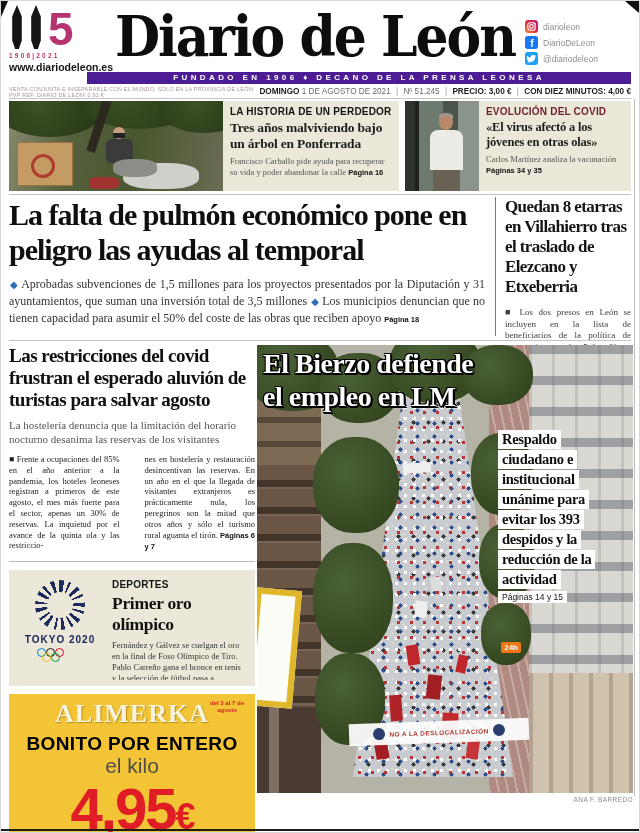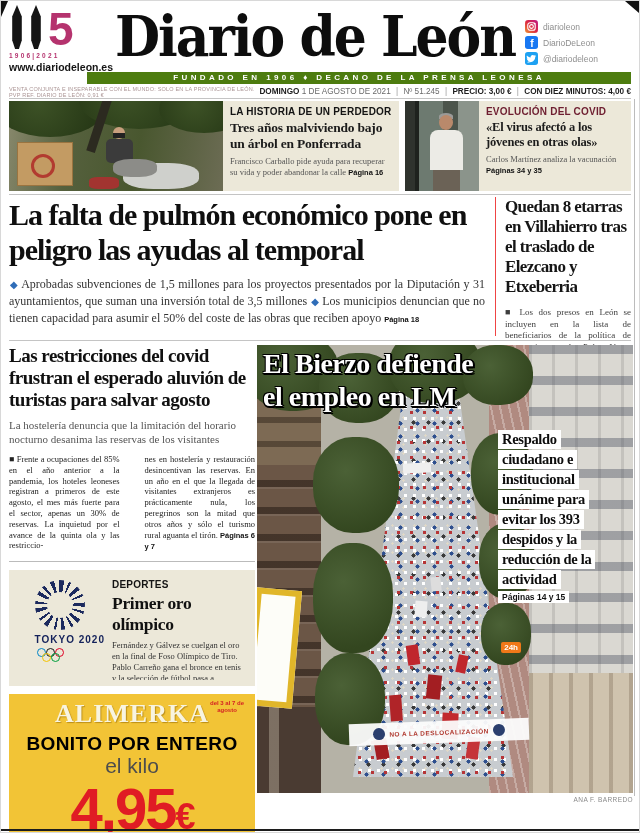--- a/index.html
+++ b/index.html
@@ -14,21 +14,21 @@
 .nib{width:16px;height:44px;background:#151515;margin-right:3px;clip-path:polygon(50% 0,80% 26%,80% 80%,62% 100%,38% 100%,20% 80%,20% 26%)}
 .five{font-size:46px;font-weight:bold;color:#b5336e;line-height:40px;margin-left:1px}
 .years{font-size:6.5px;letter-spacing:2.2px;color:#b5336e;margin-top:3px;font-weight:bold}
 .website{font-size:10.5px;font-weight:bold;color:#141414;margin-top:2px}
 .mast-title{flex:1;text-align:center;font-family:"DejaVu Serif","Liberation Serif",serif;font-weight:bold;font-size:52px;line-height:64px;color:#0d0d0d;letter-spacing:-2px;transform:scaleY(1.06)}
 .social{width:106px;flex:none;padding-top:15px}
 .social-row{display:flex;align-items:center;margin-bottom:3px}
 .social-row svg{flex:0 0 13px;margin-right:5px}
 .handle{font-size:8.5px;color:#8e8e8e}
 
-.founded{position:absolute;top:71px;left:86px;right:8px;height:12px;background:#4d7c0f;color:#fff;text-align:center;font-size:8px;font-weight:bold;letter-spacing:3.4px;line-height:12px;white-space:nowrap;overflow:hidden}
+.founded{position:absolute;top:71px;left:86px;right:8px;height:12px;background:#4c1d95;color:#fff;text-align:center;font-size:8px;font-weight:bold;letter-spacing:3.4px;line-height:12px;white-space:nowrap;overflow:hidden}
 .infoline{position:absolute;top:85px;left:8px;right:8px;height:11px;display:flex;justify-content:space-between;align-items:center}
 .legal{font-size:5.5px;color:#ab9595;letter-spacing:.2px}
 .dateline{font-size:8.2px;color:#6a6a6a;white-space:nowrap}
 .dateline b{color:#1d1d1d}
 .dl-sep{margin:0 3px;color:#999}
 .rule{position:absolute;left:8px;right:8px;border-top:1px solid #c4c4c4}
 .edge-rule{position:absolute;right:4px;top:98px;bottom:36px;width:1px;background:#bcbcbc}
 .corner{position:absolute;background:#111}
 .corner-tl{left:0;top:0;width:7px;height:16px;clip-path:polygon(0 0,100% 0,0 100%)}
 .corner-tr{right:0;top:0;width:14px;height:12px;clip-path:polygon(0 0,100% 0,100% 100%)}
@@ -62,21 +62,21 @@
 
 .bottom{position:absolute;top:344px;left:8px;right:8px;height:487px}
 .leftcol{position:absolute;left:0;top:0;width:246px}
 .covidhead{font-family:"Liberation Serif","DejaVu Serif",serif;font-size:19px;line-height:22px;font-weight:bold;letter-spacing:-.5px;color:#101010}
 .coviddeck{margin-top:7px;font-family:"Liberation Serif","DejaVu Serif",serif;font-size:11px;line-height:14px;color:#555}
 .covidbody{margin-top:8px;display:flex;gap:25px}
 .bcol{flex:1;font-family:"Liberation Serif","DejaVu Serif",serif;font-size:8.5px;line-height:10.8px;color:#222;text-align:justify}
 .lrule{border:none;border-top:1px solid #bbb;margin:8px 0}
 
 .sports{background:#ece8d9;padding:9px 8px 6px 6px;display:flex;gap:7px;height:116px;overflow:hidden}
-.tokyo{width:90px;flex:none;text-align:right}
+.tokyo{width:90px;flex:none;text-align:center}
 .emblem{width:50px;height:50px;margin:1px auto 4px;border-radius:50%;background:repeating-conic-gradient(#1c2a5e 0 10deg,#ece8d9 10deg 21deg,#1c2a5e 21deg 27deg,#ece8d9 27deg 42deg);position:relative}
 .emblem::after{content:"";position:absolute;inset:12px;border-radius:50%;background:#ece8d9}
 .tokyotext{font-size:10px;font-weight:bold;color:#13215a;letter-spacing:1px}
 .rings{margin-top:3px;height:15px;position:relative}
 .ring{position:absolute;width:9px;height:9px;border-radius:50%;border:1.6px solid}
 .r1{left:22px;top:0;border-color:#0085c7}
 .r2{left:31px;top:0;border-color:#181818}
 .r3{left:40px;top:0;border-color:#df0024}
 .r4{left:27px;top:5px;border-color:#f4c300}
 .r5{left:36px;top:5px;border-color:#009f3d}
@@ -104,21 +104,21 @@
 .tree{position:absolute;border-radius:46%;background:radial-gradient(circle at 38% 35%,#4b6136,#33461f 78%)}
 .crowd{position:absolute;left:96px;right:120px;top:0;bottom:16px;background-color:#c8ccd0;background-image:radial-gradient(circle,#b63537 18%,transparent 20%),radial-gradient(circle,#2e4f8e 18%,transparent 20%),radial-gradient(circle,#ffffff 20%,transparent 22%),radial-gradient(circle,#3a3a3a 16%,transparent 18%),radial-gradient(circle,#e0d9c8 14%,transparent 16%);background-size:13px 15px,17px 13px,9px 11px,15px 19px,11px 9px;background-position:0 0,5px 7px,3px 2px,8px 11px,1px 5px;clip-path:polygon(35% 0,62% 0,100% 100%,0 100%)}
 .flag{position:absolute}
 .ysign{position:absolute;left:-6px;top:244px;width:46px;height:118px;background:#fdfdf8;border:6px solid #e0b62a;transform:rotate(5deg)}
 .banner{position:absolute;left:92px;bottom:50px;width:180px;height:22px;background:rgba(252,252,252,.95);transform:rotate(-2deg);display:flex;align-items:center;justify-content:center;font-size:6.5px;font-weight:bold;color:#b03a30;letter-spacing:.4px;gap:4px}
 .bdot{width:12px;height:12px;border-radius:50%;background:#2b3f6e;flex:none}
 .sign24{position:absolute;right:112px;bottom:140px;background:#f07818;color:#fff;font-size:8px;font-weight:bold;padding:1px 3px;border-radius:2px}
 .overhead{position:absolute;left:6px;top:2px;font-family:"Liberation Serif","DejaVu Serif",serif;font-weight:bold;font-size:28px;line-height:33px;color:#fff;letter-spacing:-.5px;text-shadow:2px 2px 0 #000,-1px -1px 0 #000,1px -1px 0 #000,-1px 1px 0 #000,2px 0 0 #000,0 2px 0 #000}
 .photocap{position:absolute;right:3px;top:85px;width:132px}
 .photocap .capline{display:table;background:#fff;color:#0d0d0d;font-family:"Liberation Serif","DejaVu Serif",serif;font-weight:bold;font-size:14.5px;line-height:17px;padding:1px 4px;margin-bottom:1px;letter-spacing:-.3px}
-.cappage{display:table;background:#fff;font-size:8.5px;font-weight:bold;color:#111;padding:1px 4px;margin-top:2px}
+.cappage{display:table;background:#fff;font-size:8.5px;font-weight:normal;color:#111;padding:1px 4px;margin-top:2px}
 .credit{position:absolute;left:248px;top:451px;width:376px;text-align:right;font-size:6.5px;color:#8a8a8a;letter-spacing:.4px}
 .bottomrule{position:absolute;left:0;right:0;bottom:1px;height:2px;background:#1c1c1c}
 
 
 .sc{position:absolute}
 .t1bg{inset:0;background:linear-gradient(100deg,#8a8a6e 0%,#55603d 30%,#49572f 60%,#6c6c54 100%)}
 .t1fol{border-radius:50%;background:radial-gradient(circle at 40% 40%,#3d5226,#283a17 75%)}
 .t1trunk{left:86px;top:-6px;width:9px;height:58px;background:#2c2a20;transform:rotate(18deg)}
 .t1box{left:8px;bottom:5px;width:56px;height:44px;background:#c39b63;border:1px solid #9a7440}
 .t1ring{left:22px;bottom:13px;width:24px;height:24px;border:3px solid #b23b30;border-radius:50%}

